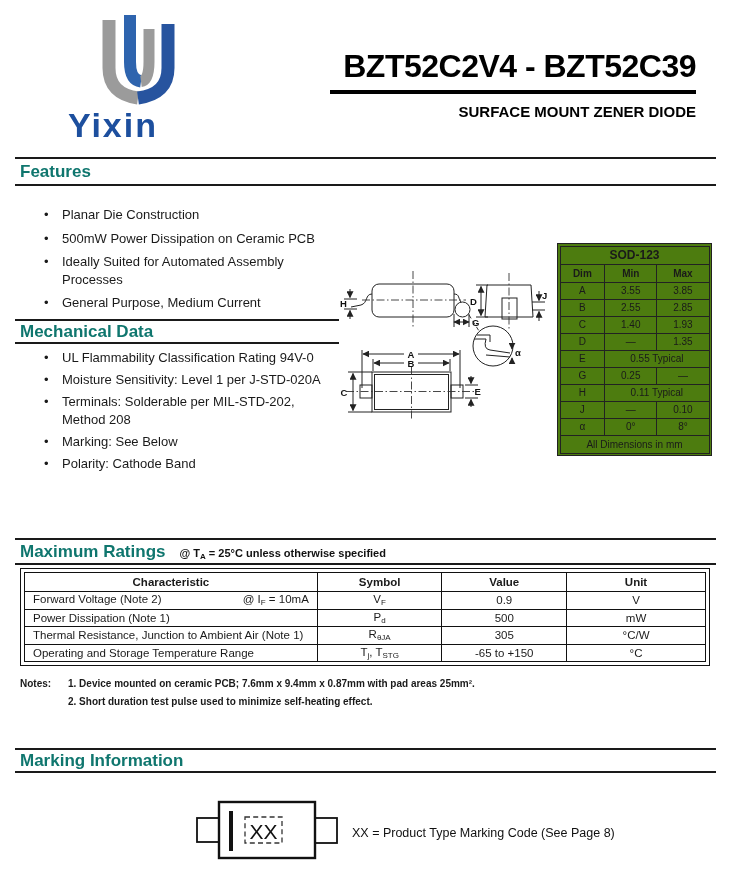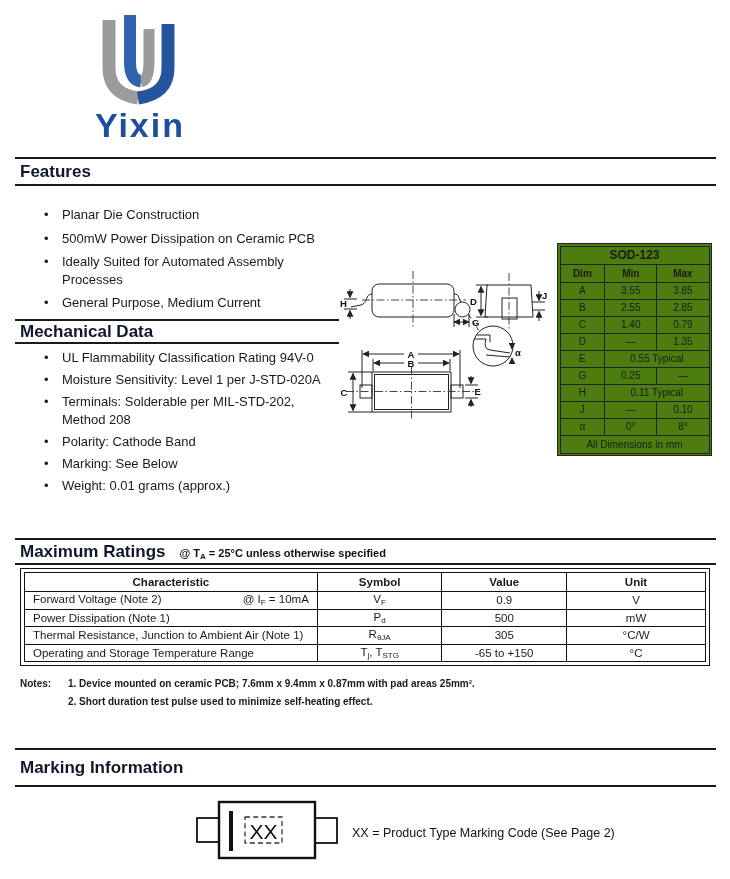--- a/index.html
+++ b/index.html
@@ -2,37 +2,37 @@
 <html><head>
 <meta charset="utf-8">
 <style>
   * { margin:0; padding:0; box-sizing:border-box; }
   html,body { background:#ffffff; }
   body { font-family:"Liberation Sans", sans-serif; color:#1a1a1a; }
   .page { position:relative; width:730px; height:879px; background:#fff; overflow:hidden; }
 
   
   .logo-u { position:absolute; left:95px; top:14px; }
-  .brand-name { position:absolute; left:68px; top:106px; width:144px; text-align:center;
+  .brand-name { position:absolute; left:68px; top:106px; width:144px; 
                 font-size:34px; font-weight:700; color:#1d4f9e; letter-spacing:2px; }
 
   
   .title-block { position:absolute; left:330px; top:48px; width:366px; }
   .doc-title { font-size:32px; font-weight:700; letter-spacing:-0.5px; text-align:right; white-space:nowrap; color:#000; }
   .title-rule { height:3.5px; background:#000; margin-top:5px; }
   .doc-subtitle { font-size:15px; font-weight:700; text-align:right; margin-top:9px; color:#000; }
 
   
   .section-head { position:absolute; border-top:2px solid #1a1a1a; border-bottom:2px solid #1a1a1a;
                   display:flex; align-items:baseline; gap:14px; }
-  .section-head .h { font-size:17px; font-weight:700; line-height:19px; padding-left:5px; color:#0f172a; }
+  .section-head .h { font-size:17px; font-weight:700; line-height:19px; padding-left:5px; color:#0f766e; }
   .head-features { left:15px; top:157px; width:701px; padding:3px 0; }
   .head-mech     { left:15px; top:319px; width:324px; padding:1px 0; }
   .head-maxr     { left:15px; top:538px; width:701px; padding:2px 0; }
-  .head-marking  { left:15px; top:748px; width:701px; padding:8px 0; }
+  .head-marking  { left:15px; top:748px; width:701px; padding:1px 0; }
   .head-cond { font-size:11px; font-weight:700; color:#111; }
 
   
   ul.bullets { position:absolute; list-style:none; width:285px; }
   ul.bullets li { position:relative; padding-left:24px; font-size:13px; line-height:17.5px; }
   ul.bullets li::before { content:"\2022"; position:absolute; left:6px; top:0; font-size:13px; }
   .list-features { left:38px; top:206px; }
   .list-features li { margin-bottom:6px; }
   .list-mech { left:38px; top:349px; }
   .list-mech li { margin-bottom:4.5px; }
@@ -76,41 +76,45 @@
 <div class="page">
 
   <svg class="logo-u" width="88" height="96" viewBox="0 0 88 96">
     <path d="M14,6 V54 Q14,80 43,84" fill="none" stroke="#9b9b9b" stroke-width="13"></path>
     <path d="M43,84 Q73,80 73,54 V10" fill="none" stroke="#27549f" stroke-width="13"></path>
     <path d="M35,1 V48 Q35,66 46,67.5" fill="none" stroke="#2e64ae" stroke-width="12"></path>
     <path d="M46,67.5 Q54,66.5 54,48 V15" fill="none" stroke="#9b9b9b" stroke-width="11"></path>
   </svg>
   <div class="brand-name">Yixin</div>
 
+  <div class="title-block">
+    <div class="doc-title">BZT52C2V4 - BZT52C39</div>
+    <div class="title-rule"></div>
+    <div class="doc-subtitle">SURFACE MOUNT ZENER DIODE</div>
+  </div>
 
   <div class="section-head head-features">
     <div class="h">Features</div>
   </div>
   <ul class="bullets list-features">
     <li>Planar Die Construction</li>
     <li>500mW Power Dissipation on Ceramic PCB</li>
     <li>Ideally Suited for Automated Assembly Processes</li>
     <li>General Purpose, Medium Current</li>
   </ul>
 
   <div class="section-head head-mech">
     <div class="h">Mechanical Data</div>
   </div>
   <ul class="bullets list-mech">
     <li>UL Flammability Classification Rating 94V-0</li>
     <li>Moisture Sensitivity: Level 1 per J-STD-020A</li>
     <li>Terminals: Solderable per MIL-STD-202, Method 208</li>
+    <li>Marking: See Below</li>
     <li>Polarity: Cathode Band</li>
-    <li>Marking: See Below</li>
-    <li>Weight: 0.01 grams (approx.)</li>
   </ul>
 
   <svg class="pkg-diagram" width="216" height="185" viewBox="0 0 216 185">
     <defs>
       <marker id="arr" viewBox="0 0 10 10" refX="9" refY="5" markerWidth="7" markerHeight="7" orient="auto-start-reverse" markerUnits="userSpaceOnUse">
         <path d="M0,0 L10,5 L0,10 Z" fill="#222"></path>
       </marker>
     </defs>
 
     <rect x="32" y="41" width="82" height="33" rx="7" class="thin" stroke-width="1.4"></rect>
@@ -192,21 +196,21 @@
         <td>3.85</td>
       </tr>
       <tr>
         <td>B</td>
         <td>2.55</td>
         <td>2.85</td>
       </tr>
       <tr>
         <td>C</td>
         <td>1.40</td>
-        <td>0.79</td>
+        <td>1.93</td>
       </tr>
       <tr>
         <td>D</td>
         <td>—</td>
         <td>1.35</td>
       </tr>
       <tr>
         <td>E</td>
         <td colspan="2">0.55 Typical</td>
       </tr>
@@ -302,15 +306,15 @@
   </div>
 
   <svg class="marking-svg" width="142" height="62" viewBox="0 0 142 62">
     <rect x="1" y="18" width="22" height="24" fill="#fff" stroke="#111" stroke-width="1.8"></rect>
     <rect x="119" y="18" width="22" height="25" fill="#fff" stroke="#111" stroke-width="1.8"></rect>
     <rect x="23" y="2" width="96" height="56" fill="#fff" stroke="#111" stroke-width="2.4"></rect>
     <line x1="35" y1="11" x2="35" y2="51" stroke="#111" stroke-width="4"></line>
     <rect x="49" y="17" width="37" height="26" fill="none" stroke="#333" stroke-width="1.3" stroke-dasharray="5 3.2"></rect>
     <text x="67.5" y="39" text-anchor="middle">XX</text>
   </svg>
-  <div class="marking-caption">XX = Product Type Marking Code (See Page 2)</div>
+  <div class="marking-caption">XX = Product Type Marking Code (See Page 8)</div>
 
 </div>
 
 </body></html>

